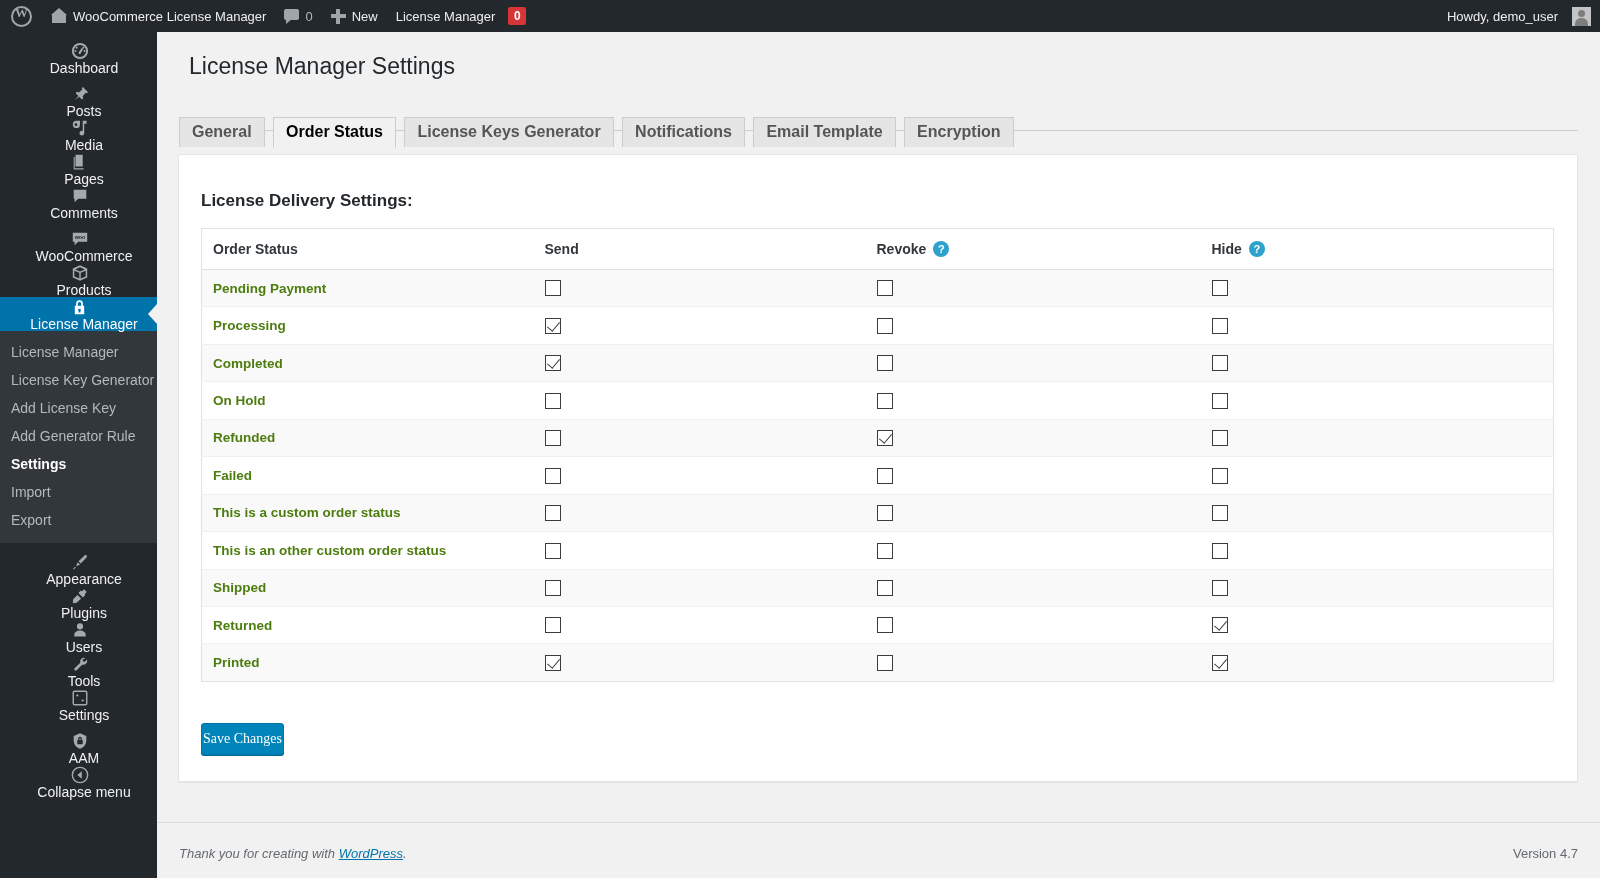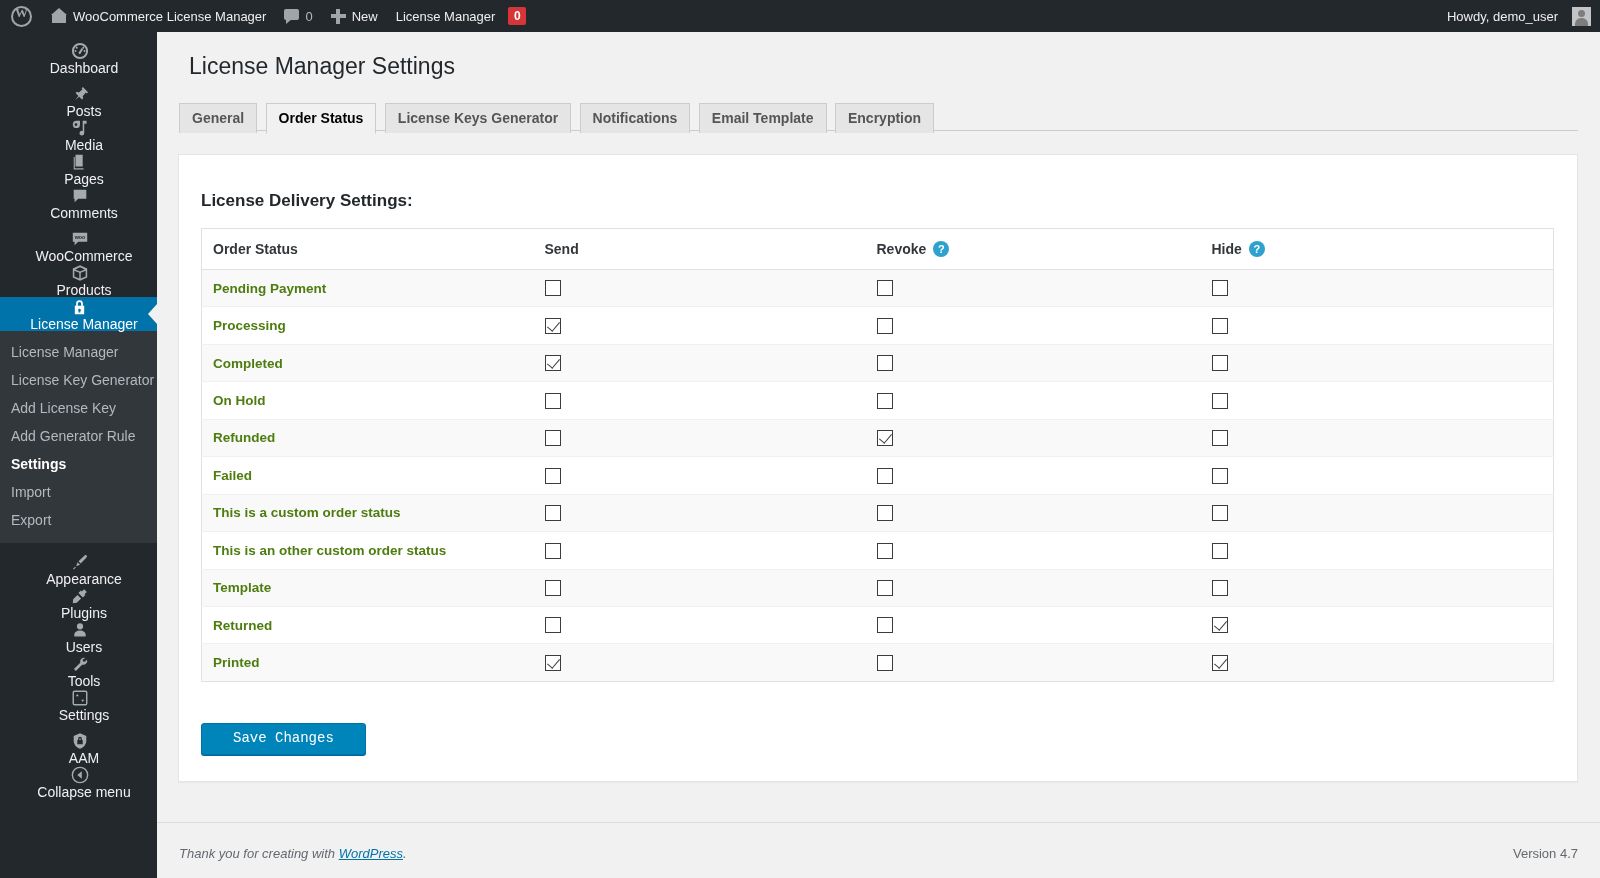--- a/index.html
+++ b/index.html
@@ -160,26 +160,26 @@
     padding-left: 0; height: 31px;
     position: relative;
     width: 1399px;
   }
   .nav-tab {
     display: inline-block;
     border: 1px solid #ccc;
     border-bottom: none;
     background: #e5e5e5;
     color: #555;
-    font-size: 14px; font-weight: bold;
+    font-size: 16px; font-weight: bold;
     padding: 6px 12px 7px;
     margin-right: 4px;
     line-height: 16px;
     vertical-align: top;
-    position: relative; top: 3px;
+    position: relative; top: 17px;
   }
   .nav-tab.active {
     background: #f1f1f1; color: #000;
     border-bottom: 1px solid #f1f1f1;
   }
 
   
   .card-panel {
     position: absolute; left: 21px; top: 122px;
     width: 1400px; height: 628px;
@@ -251,25 +251,25 @@
   }
   .th-inner { display:inline-flex; align-items:center; }
 
   
   .save-btn {
     position: absolute; left: 22px; top: 568px;
     background: #0085ba;
     border: 1px solid #0073aa;
     border-radius: 3px;
     color: #fff; font-size: 14px;
-    padding: 6px 31px 7px;
+    padding: 6px 1px 7px;
     line-height: 17px;
     cursor: pointer;
     box-shadow: 0 1px 0 #006799;
-    font-family: Liberation Mono, monospace;
+    font-family: Liberation Serif, serif;
   }
 
   
   #footer {
     position: absolute; left: 0; top: 790px;
     width: 1443px; height: 56px;
     border-top: 1px solid #dcdcde;
     color: #646970; font-size: 13px;
     font-style: italic;
   }
@@ -557,21 +557,21 @@
             <td class="col-revoke"><span class="cbx"></span></td>
             <td class="col-hide"><span class="cbx"></span></td>
           </tr>
           <tr>
             <td class="col-status">This is an other custom order status</td>
             <td class="col-send"><span class="cbx"></span></td>
             <td class="col-revoke"><span class="cbx"></span></td>
             <td class="col-hide"><span class="cbx"></span></td>
           </tr>
           <tr>
-            <td class="col-status">Template</td>
+            <td class="col-status">Shipped</td>
             <td class="col-send"><span class="cbx"></span></td>
             <td class="col-revoke"><span class="cbx"></span></td>
             <td class="col-hide"><span class="cbx"></span></td>
           </tr>
           <tr>
             <td class="col-status">Returned</td>
             <td class="col-send"><span class="cbx"></span></td>
             <td class="col-revoke"><span class="cbx"></span></td>
             <td class="col-hide"><span class="cbx checked"></span></td>
           </tr>

